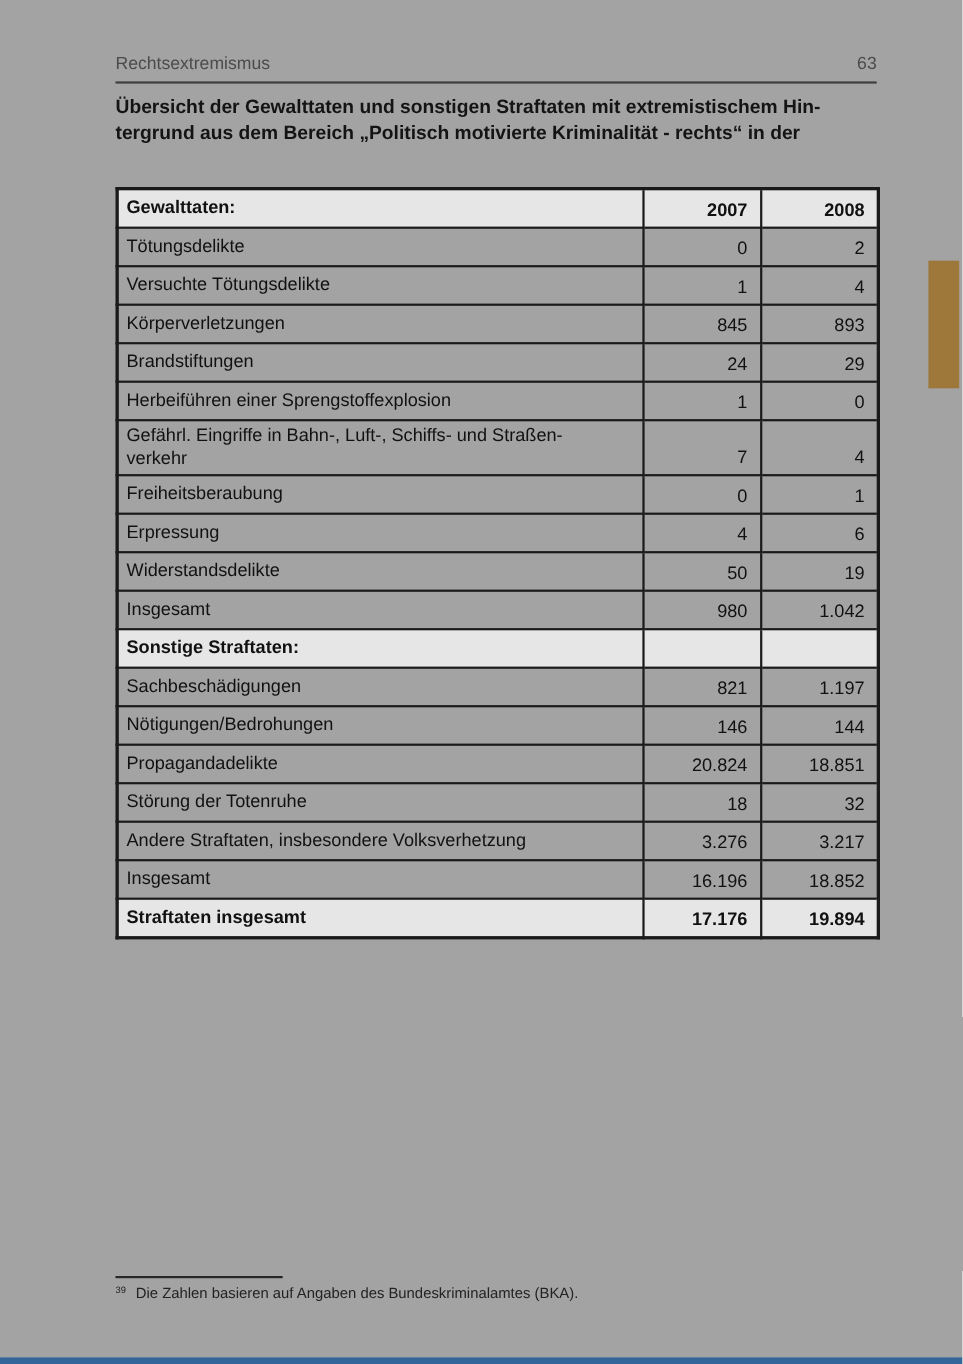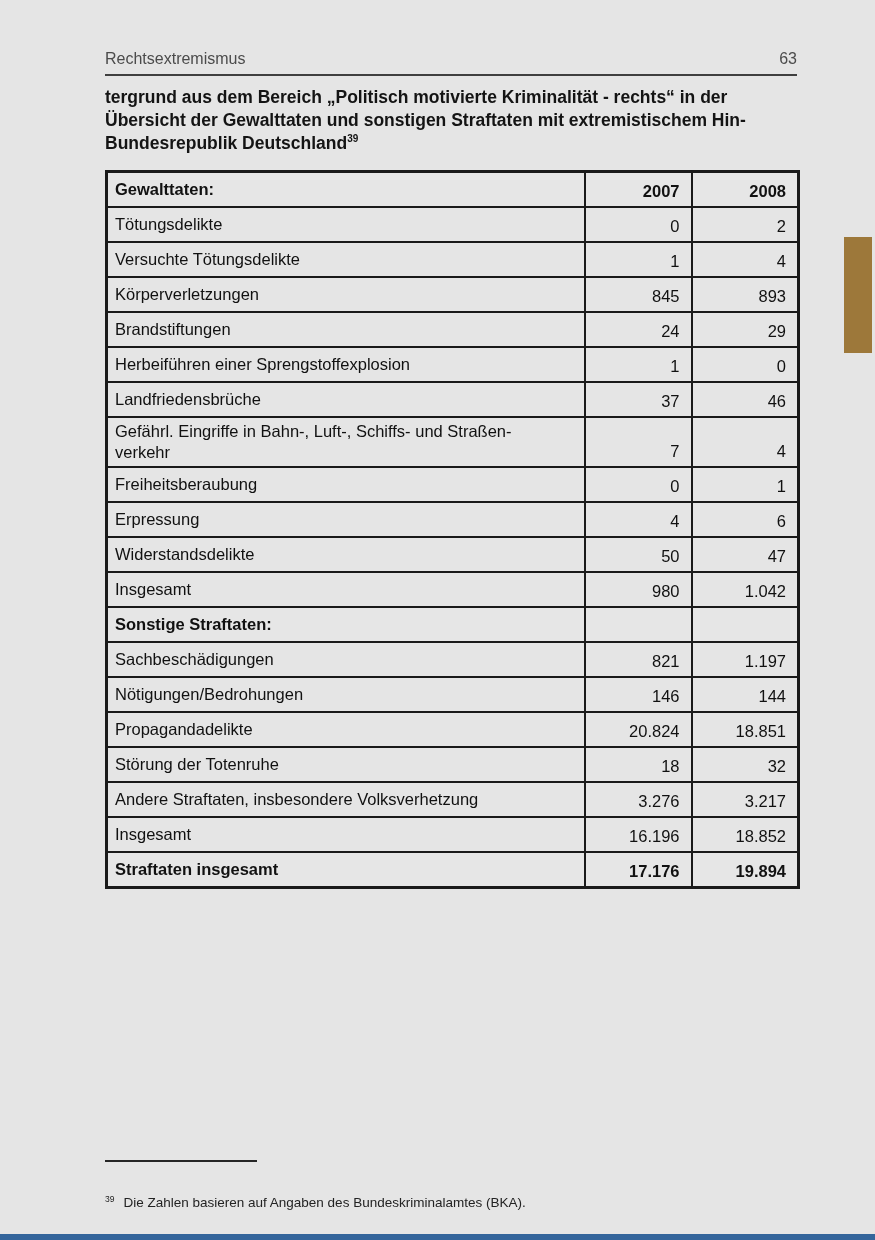--- a/index.html
+++ b/index.html
@@ -6,21 +6,21 @@
     --band:#e6e6e6;
     --border:#1a1a1a;
     --tab:#9d783a;
     --footer:#34659b;
   }
   html,body{margin:0;padding:0;background:#fff;}
   .page{
     position:relative;
     width:875px;height:1240px;
     margin:0 auto;
-    background:#e5e5e5;
+    background:#a3a3a3;
     overflow:hidden;
     font-family:"Liberation Sans",sans-serif;
     color:#111;
   }
   .running-header{
     position:absolute;left:105px;top:50px;width:692px;
     display:flex;justify-content:space-between;align-items:baseline;
     font-size:16px;color:#4b4b4b;font-weight:400;
   }
   .header-rule{
@@ -66,21 +66,21 @@
   .section-tab{
     position:absolute;left:844px;top:237px;width:28px;height:116px;
     background:var(--tab,#9d783a);
   }
   .footnote-rule{
     position:absolute;left:105px;top:1160px;width:152px;height:2px;
     background:#262626;
   }
   .footnote{
     position:absolute;left:105px;top:1167px;width:600px;
-    font-size:13.5px;color:#232323;line-height:18px;margin-top:27px;
+    font-size:13.5px;color:#232323;line-height:18px;
   }
   .footnote .fn-marker{
     font-size:8.5px;vertical-align:super;line-height:0;margin-right:9px;
   }
   .footer-band{
     position:absolute;left:0;bottom:0;width:875px;height:6px;
     background:var(--footer,#34659b);
   }
 </style>
 </head>
@@ -89,25 +89,22 @@
 <div class="page">
 
   <div class="running-header">
     <span>Rechtsextremismus</span>
     <span>63</span>
   </div>
 
   <div class="header-rule"></div>
 
   <div class="doc-title">
+    <div class="title-line">Übersicht der Gewalttaten und sonstigen Straftaten mit extremistischem Hin-</div>
     <div class="title-line">tergrund aus dem Bereich „Politisch motivierte Kriminalität - rechts“ in der</div>
-    <div class="title-line">Übersicht der Gewalttaten und sonstigen Straftaten mit extremistischem Hin-</div>
-    <div class="title-line">
-      <span>Bundesrepublik Deutschland</span><span class="fn-ref">39</span>
-    </div>
   </div>
 
   <table class="crime-table">
     <colgroup>
       <col class="col-label">
       <col class="col-num">
       <col class="col-num">
     </colgroup>
     <tbody>
         <tr class="row-head">
@@ -134,44 +131,39 @@
           <td class="c-label">Brandstiftungen</td>
           <td class="c-num">24</td>
           <td class="c-num">29</td>
         </tr>
         <tr class="row-normal">
           <td class="c-label">Herbeiführen einer Sprengstoffexplosion</td>
           <td class="c-num">1</td>
           <td class="c-num">0</td>
         </tr>
         <tr class="row-normal">
-          <td class="c-label">Landfriedensbrüche</td>
-          <td class="c-num">37</td>
-          <td class="c-num">46</td>
-        </tr>
-        <tr class="row-normal">
           <td class="c-label">Gefährl. Eingriffe in Bahn-, Luft-, Schiffs- und Straßen-
 verkehr</td>
           <td class="c-num">7</td>
           <td class="c-num">4</td>
         </tr>
         <tr class="row-normal">
           <td class="c-label">Freiheitsberaubung</td>
           <td class="c-num">0</td>
           <td class="c-num">1</td>
         </tr>
         <tr class="row-normal">
           <td class="c-label">Erpressung</td>
           <td class="c-num">4</td>
           <td class="c-num">6</td>
         </tr>
         <tr class="row-normal">
           <td class="c-label">Widerstandsdelikte</td>
           <td class="c-num">50</td>
-          <td class="c-num">47</td>
+          <td class="c-num">19</td>
         </tr>
         <tr class="row-total">
           <td class="c-label">Insgesamt</td>
           <td class="c-num">980</td>
           <td class="c-num">1.042</td>
         </tr>
         <tr class="row-section">
           <td class="c-label">Sonstige Straftaten:</td>
           <td class="c-num"></td>
           <td class="c-num"></td>

